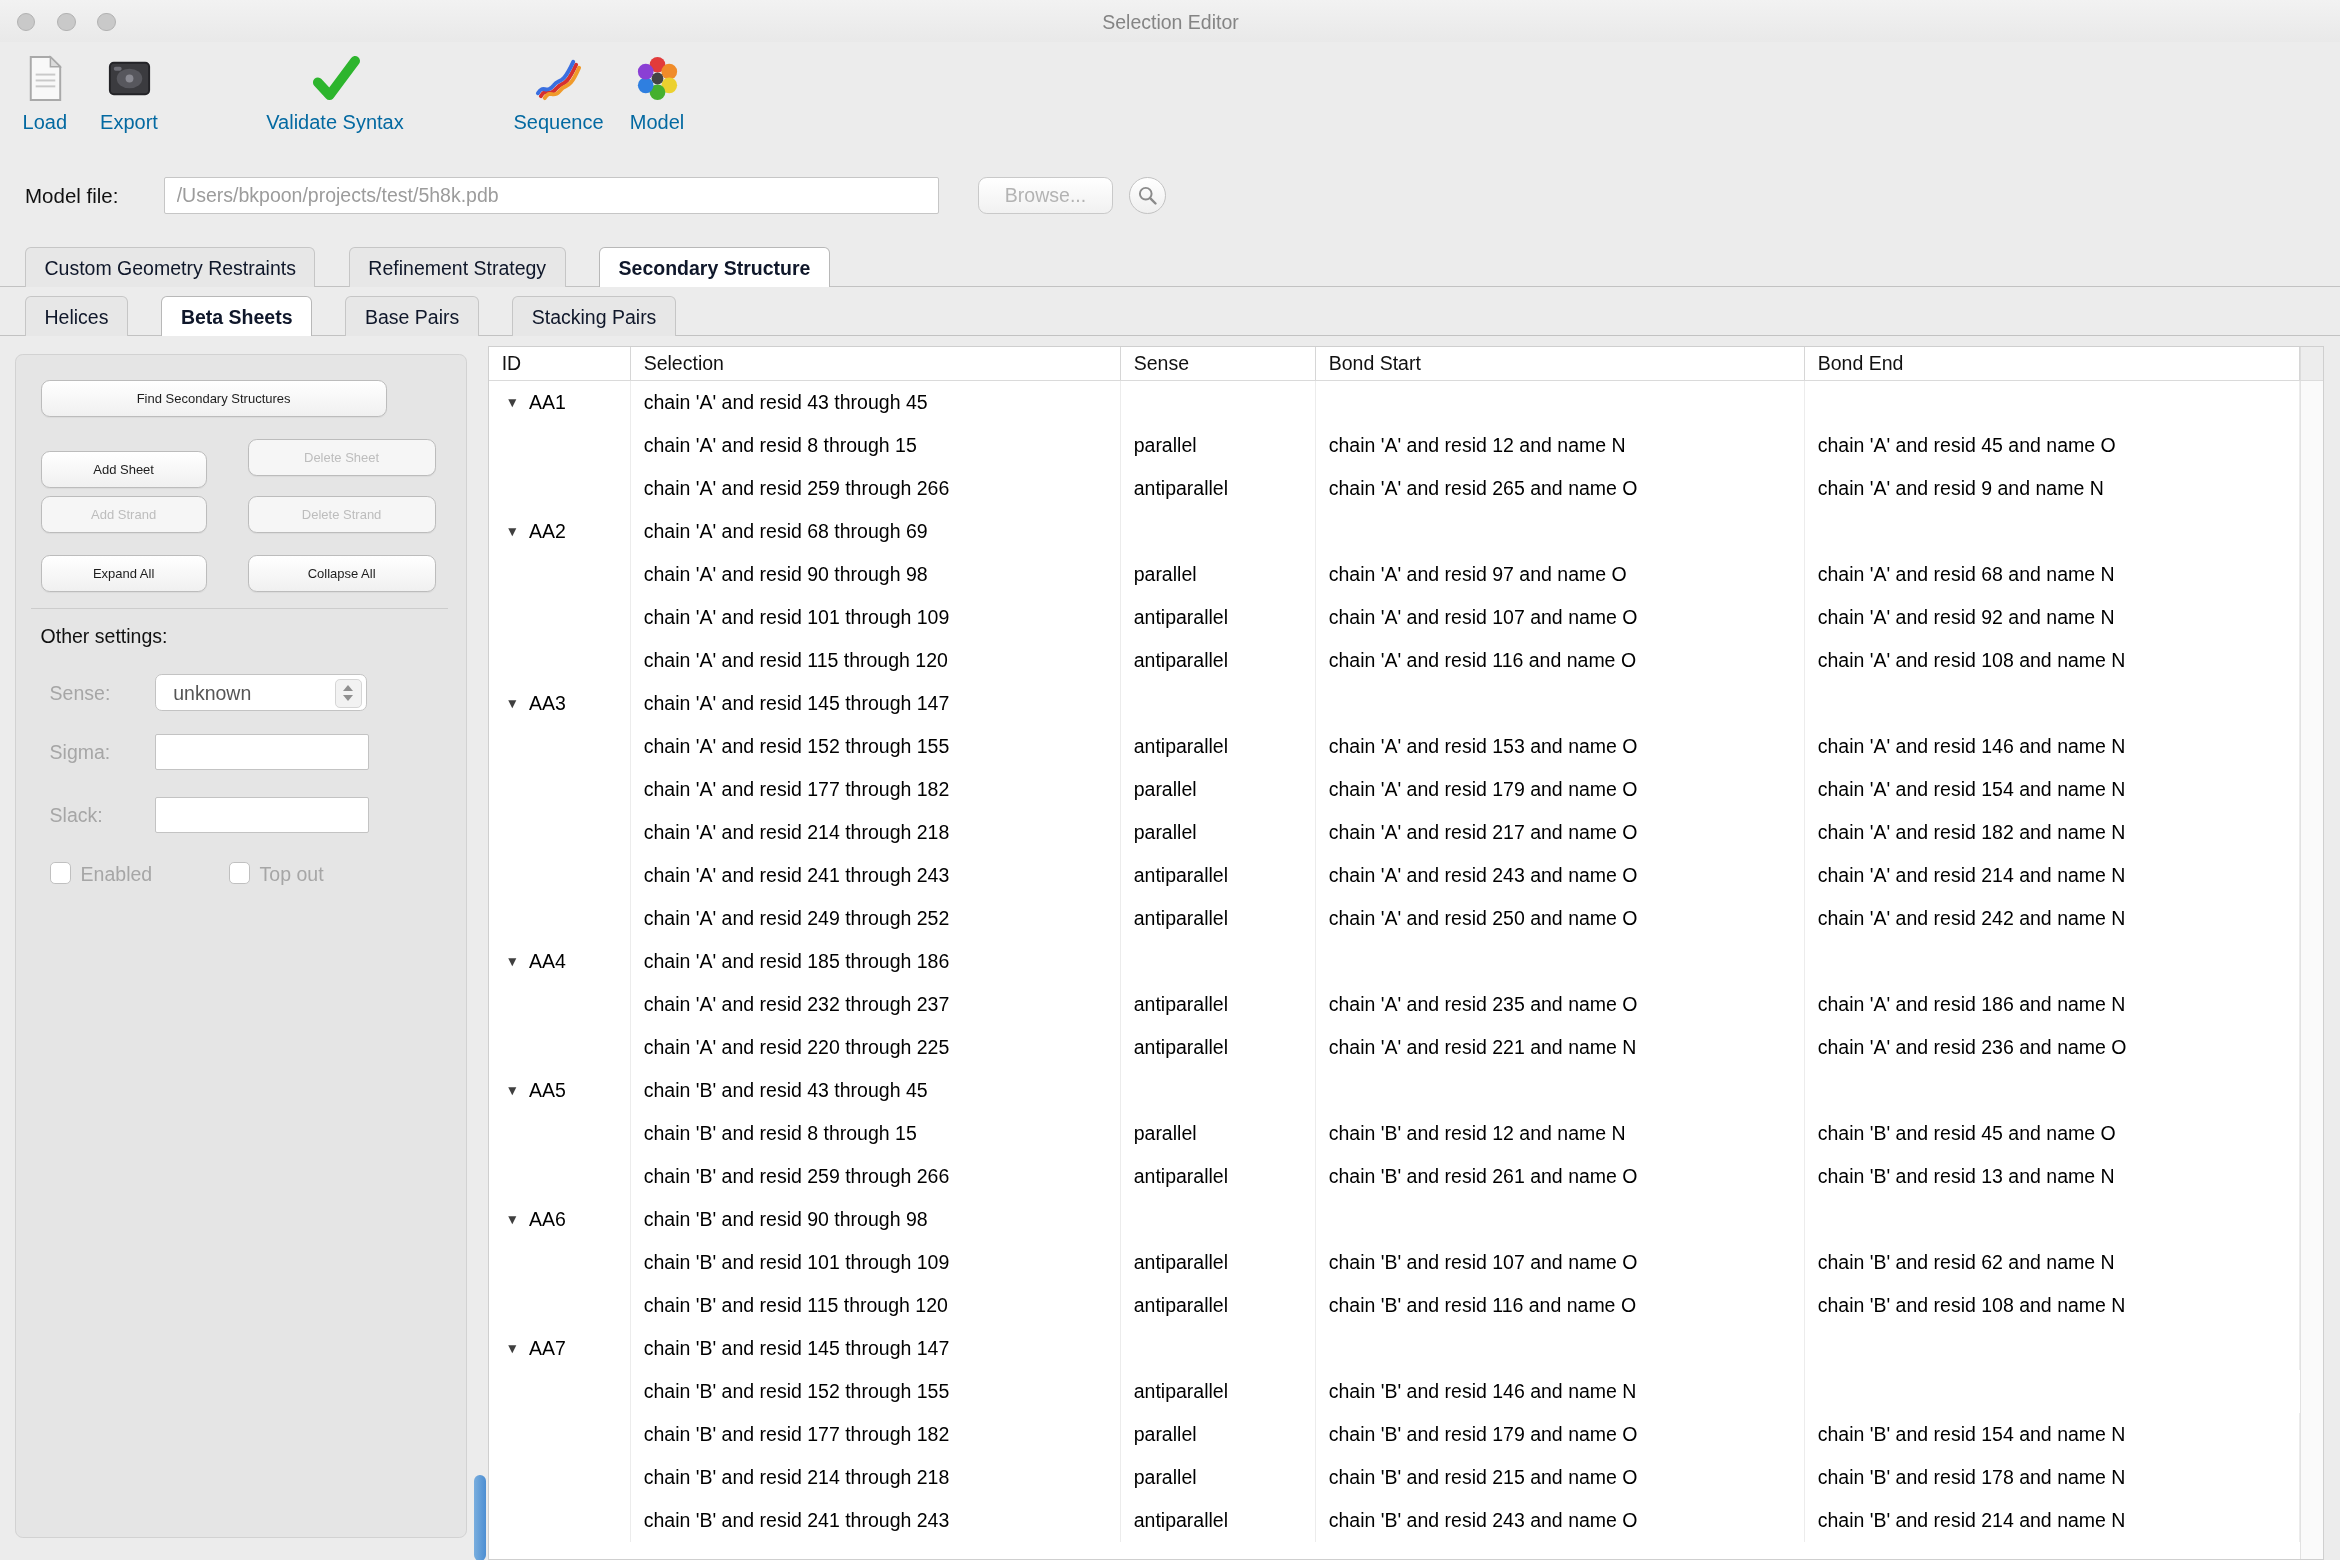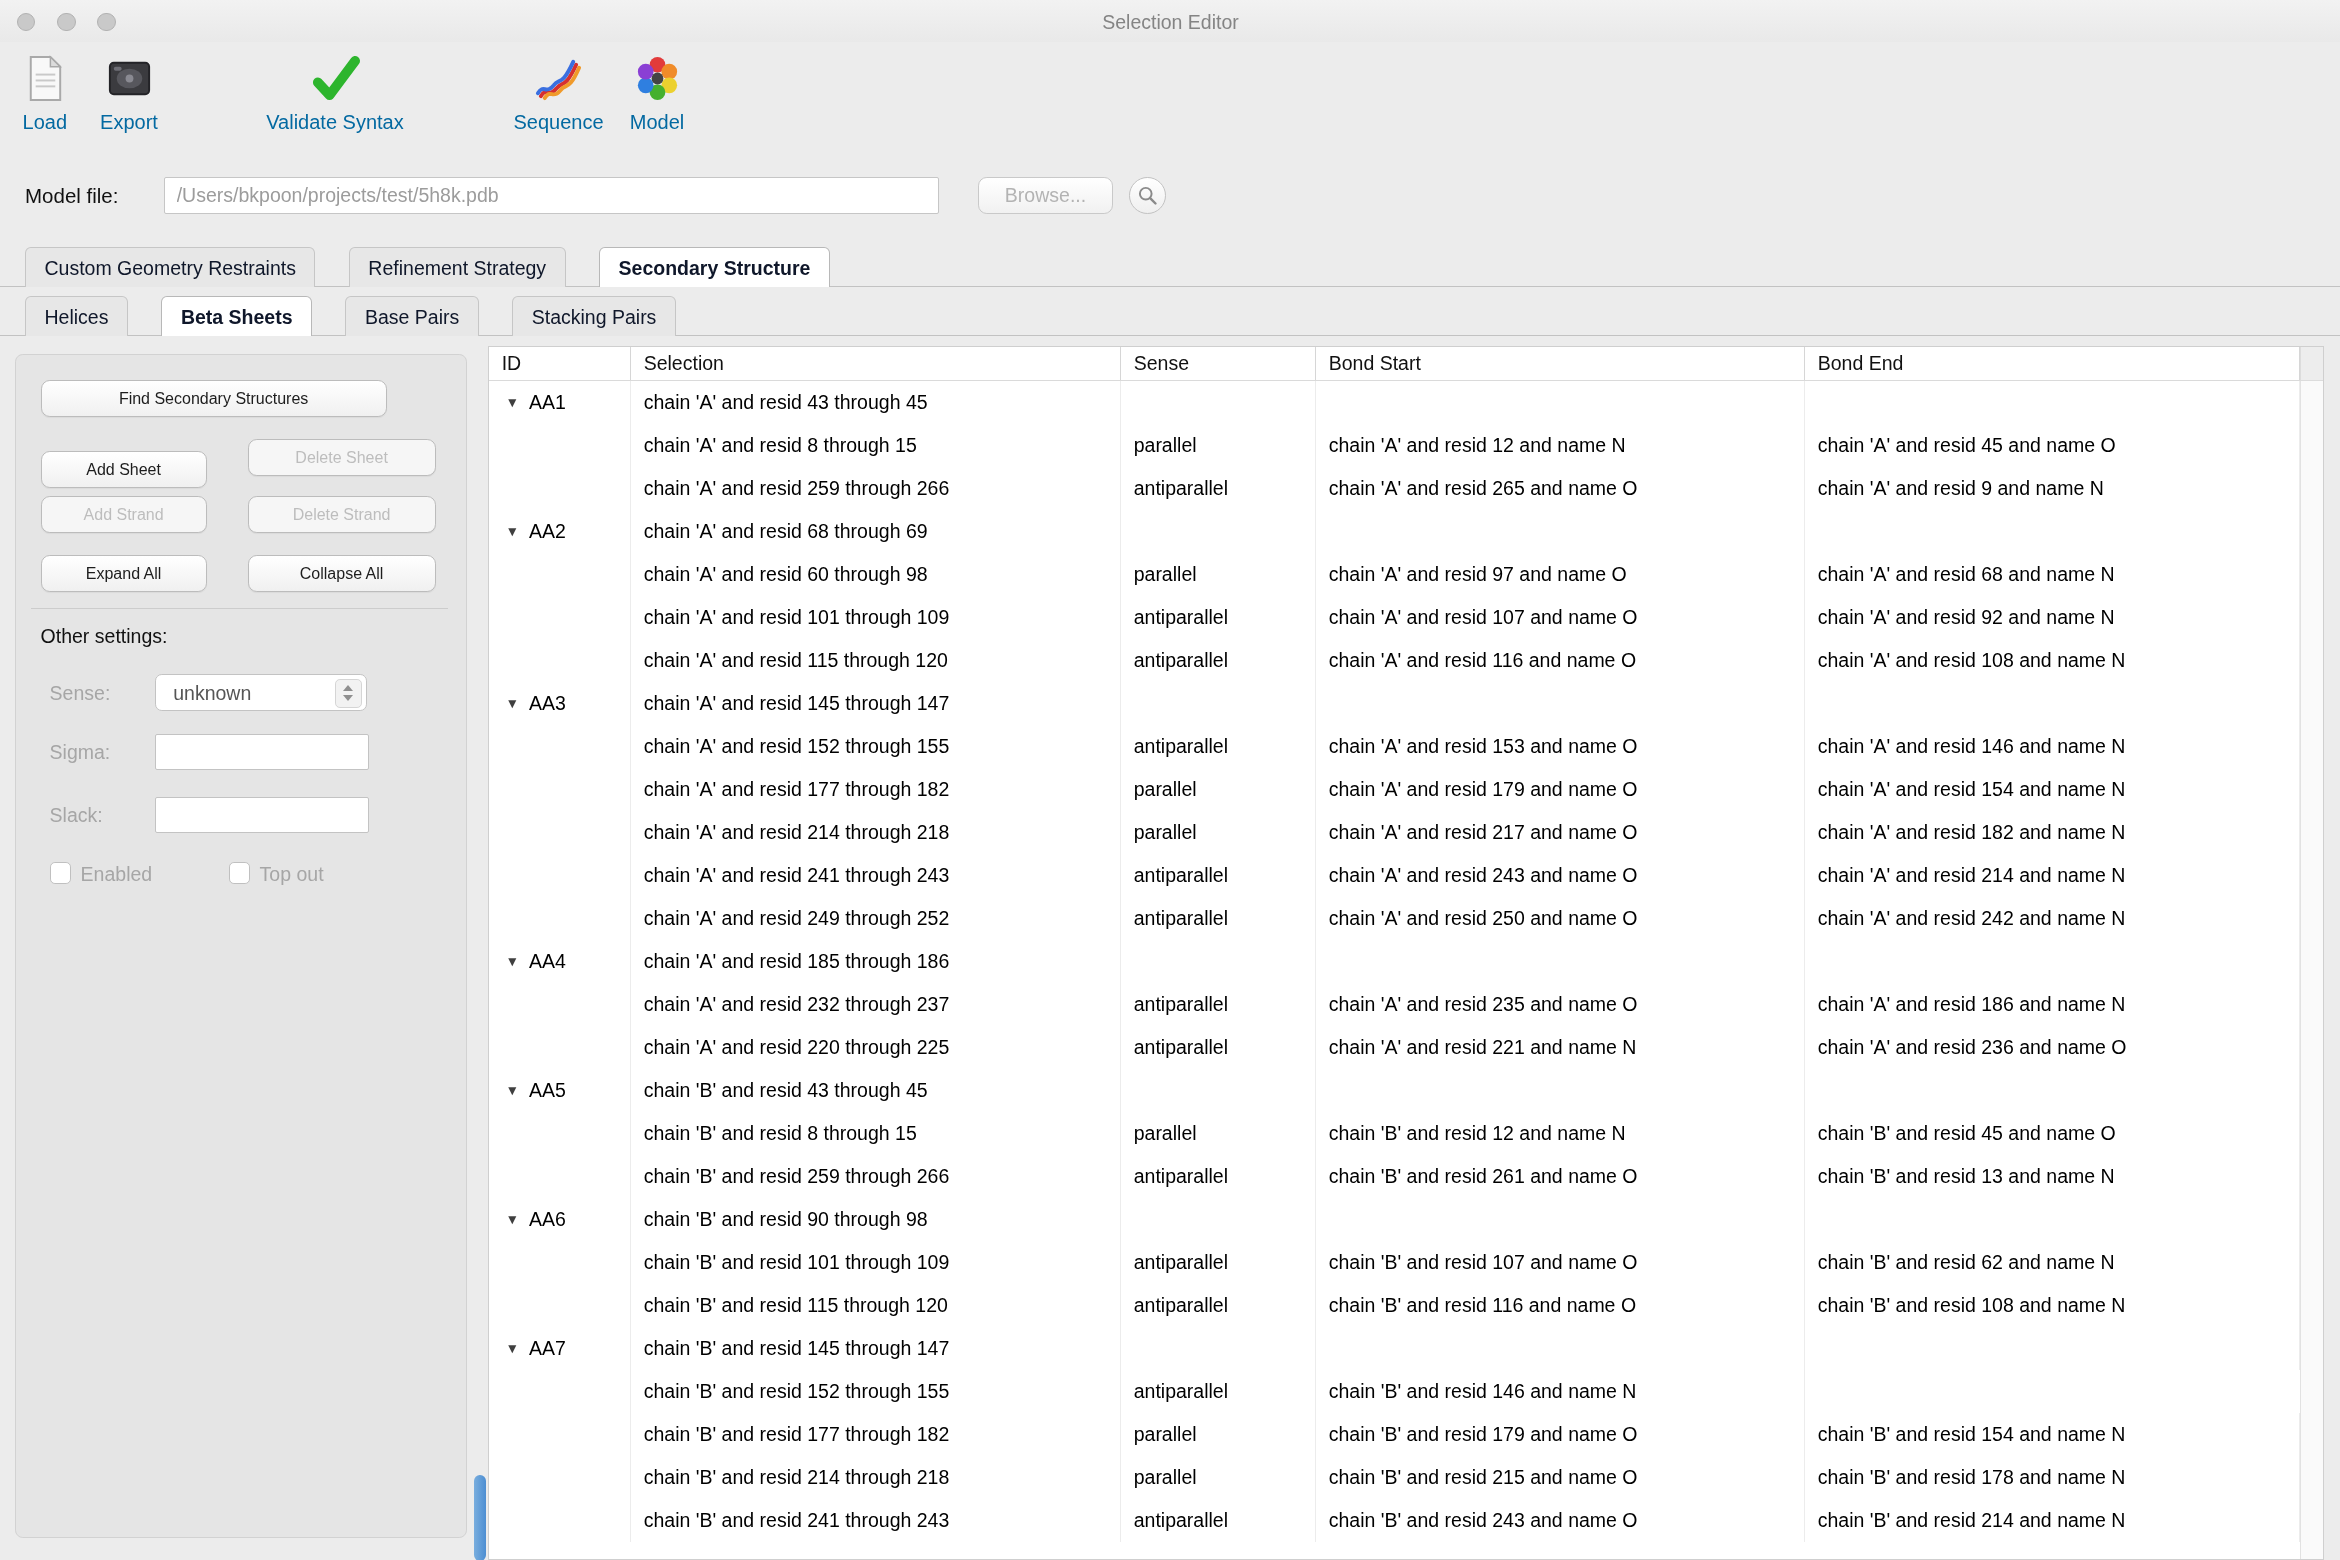--- a/index.html
+++ b/index.html
@@ -48,21 +48,21 @@
   .tab { display: inline-block; height: 40px; line-height: 40px; padding: 0 18.5px;
          font-size: 19.5px; color: #0f172a; background: #e7e7e7;
          border: 1px solid #c6c6c6; border-bottom: none;
          border-radius: 5.9px 5.9px 0 0; margin-right: 29px; position: relative; top: 0; }
   .tab.selected { background: #ffffff; font-weight: bold; border-color: #b8b8b8; z-index: 2; }
 
   
   .sidebar { position: absolute; left: 14.6px; top: 354px; width: 452px; height: 1184px;
              background: #e5e5e5; border: 1px solid #d2d2d2; border-radius: 7.8px; }
   .btn { position: absolute; height: 37px; line-height: 35px; text-align: center;
-         font-size: 16px; color: #1d1d1d; background: linear-gradient(#ffffff, #f0f0f0);
+         font-size: 13px; color: #1d1d1d; background: linear-gradient(#ffffff, #f0f0f0);
          border: 1px solid #bcbcbc; border-radius: 8.8px;
          box-shadow: 0 1px 1px rgba(0,0,0,0.05); white-space: nowrap; }
   .btn.disabled { color: #bdbdbd; background: #f6f6f6; }
   .sb-divider { position: absolute; left: 15.6px; top: 253px; width: 417px; height: 1px;
                 background: #cccccc; }
   .sb-heading { position: absolute; left: 25px; top: 270px; font-size: 19.5px; color: #111; }
   .sb-label { position: absolute; font-size: 19.5px; color: #a6a6a6; }
   .sb-input { position: absolute; width: 214px; height: 36px; background: #fff;
               border: 1px solid #c3c3c3; border-radius: 2px; font-size: 19.5px; padding: 0 9.8px;
               font-family: "Liberation Sans", sans-serif; }
@@ -263,21 +263,21 @@
         </div>
         <div class="trow">
           <div class="tcell id-cell"><span class="tri">▼</span><span>AA2</span></div>
           <div class="tcell">chain 'A' and resid 68 through 69</div>
           <div class="tcell"></div>
           <div class="tcell"></div>
           <div class="tcell"></div>
         </div>
         <div class="trow">
           <div class="tcell id-cell"></div>
-          <div class="tcell">chain 'A' and resid 60 through 98</div>
+          <div class="tcell">chain 'A' and resid 90 through 98</div>
           <div class="tcell">parallel</div>
           <div class="tcell">chain 'A' and resid 97 and name O</div>
           <div class="tcell">chain 'A' and resid 68 and name N</div>
         </div>
         <div class="trow">
           <div class="tcell id-cell"></div>
           <div class="tcell">chain 'A' and resid 101 through 109</div>
           <div class="tcell">antiparallel</div>
           <div class="tcell">chain 'A' and resid 107 and name O</div>
           <div class="tcell">chain 'A' and resid 92 and name N</div>

